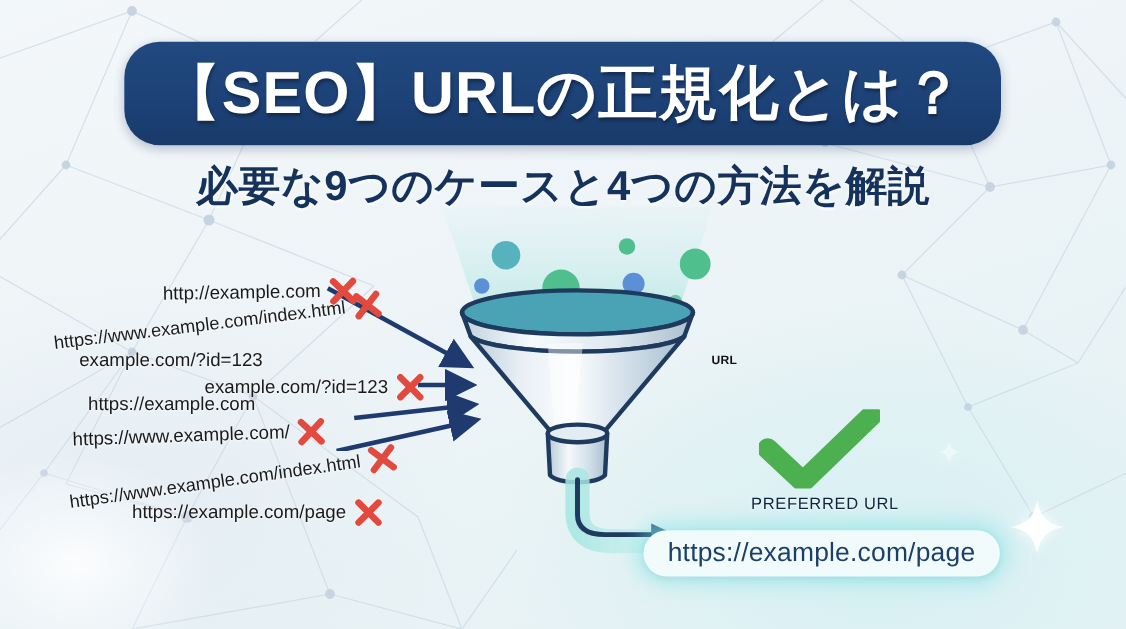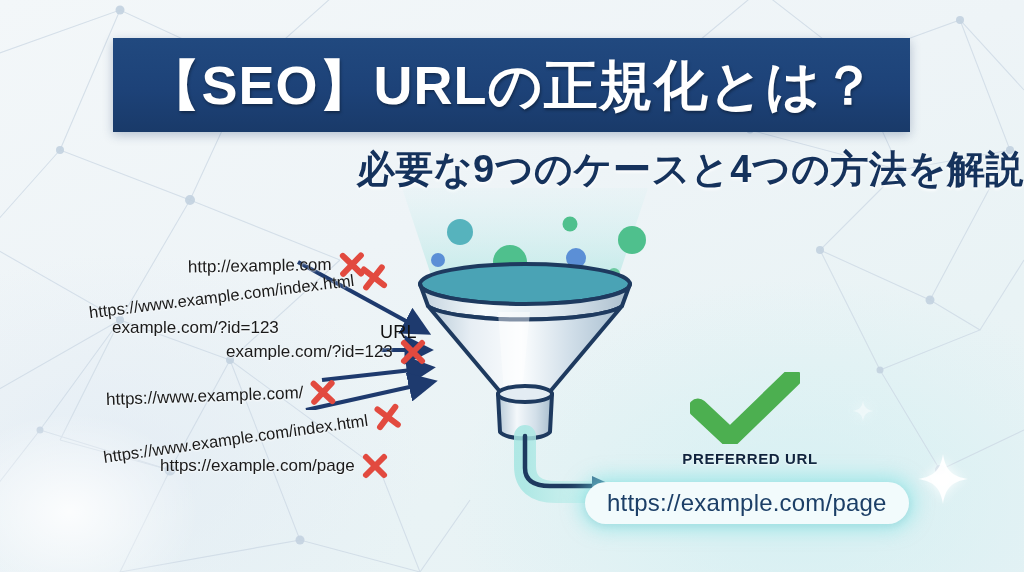--- a/index.html
+++ b/index.html
@@ -33,44 +33,45 @@
   .sparkle.s2 { right: 150px; bottom: 150px; opacity: .55; }
 
   
   .title-banner {
     position: absolute;
     left: 113px; top: 38px; width: 797px; height: 94px;
     background: linear-gradient(180deg, #21497f 0%, #1d4278 55%, #193a69 100%);
     box-shadow: 0 3px 10px rgba(25,55,100,0.28);
     display: flex; align-items: center; justify-content: center;
     z-index: 10;
+    border-radius: 32px;
   }
   .title-text {
     color: #ffffff;
     font-size: 54px;
     font-weight: bold;
     letter-spacing: 1px;
     line-height: 1;
     white-space: nowrap;
     text-shadow: 1px 2px 3px rgba(0,0,0,0.35);
   }
   .subtitle {
     position: absolute;
     left: 0; right: 0; top: 144px;
-    text-align: right;
+    text-align: center;
     color: #15325c;
     font-size: 38px;
     font-weight: bold;
     letter-spacing: 0.5px;
     text-shadow: 0 2px 3px rgba(255,255,255,0.9);
     z-index: 10;
   }
 
   
-  .url-list { position: absolute; left: 0; top: 236px; width: 420px; height: 250px; z-index: 12; margin-left: 40px; }
+  .url-list { position: absolute; left: 0; top: 236px; width: 420px; height: 250px; z-index: 12; }
   .url-row {
     position: absolute;
     display: flex; align-items: center; gap: 6px;
     white-space: nowrap;
     color: #1a1a1a;
     font-size: 17px;
     font-weight: 500;
     text-shadow: 0 1px 2px rgba(255,255,255,0.95);
   }
   .url-row .x-mark { flex: 0 0 auto; }
@@ -86,37 +87,37 @@
   .r7 { left: 120px; top: 216px; transform: rotate(0deg); }
 
   
   .arrows { position: absolute; left: 280px; top: 240px; width: 180px; height: 170px; z-index: 11; }
 
   
   .funnel-wrap { position: absolute; left: 380px; top: 180px; width: 290px; height: 360px; z-index: 12; }
   .funnel-label {
     position: absolute;
     left: 0; right: 0; top: 142px;
-    text-align: left;
-    font-size: 18px;
-    font-weight: normal;
+    text-align: right;
+    font-size: 11px;
+    font-weight: bold;
     color: #111;
     line-height: 1.22;
     letter-spacing: 0.2px;
     pointer-events: none;
   }
 
   
   .check-wrap { position: absolute; left: 690px; top: 372px; z-index: 12; }
   .preferred-label {
     position: absolute;
     left: 640px; top: 450px; width: 220px;
     text-align: center;
     font-size: 15px;
-    font-weight: bold;
+    font-weight: normal;
     color: #10233d;
     letter-spacing: 0.6px;
     z-index: 12;
     text-shadow: 0 1px 2px rgba(255,255,255,0.9);
   }
   .url-pill {
     position: absolute;
     left: 585px; top: 482px;
     height: 42px;
     padding: 0 22px;
@@ -227,20 +228,23 @@
       <span class="x-mark">
         <svg width="28" height="28" viewBox="0 0 28 28">
             <g stroke="#e24a3f" stroke-width="6" stroke-linecap="round">
               <line x1="5" y1="5" x2="23" y2="23"></line>
               <line x1="23" y1="5" x2="5" y2="23"></line>
             </g>
           </svg>
       </span>
     </div>
 
+    <div class="url-row r4">
+      <span>https://example.com</span>
+    </div>
 
     <div class="url-row r5">
       <span>https://www.example.com/</span>
       <span class="x-mark">
         <svg width="28" height="28" viewBox="0 0 28 28">
             <g stroke="#e24a3f" stroke-width="6" stroke-linecap="round">
               <line x1="5" y1="5" x2="23" y2="23"></line>
               <line x1="23" y1="5" x2="5" y2="23"></line>
             </g>
           </svg>

